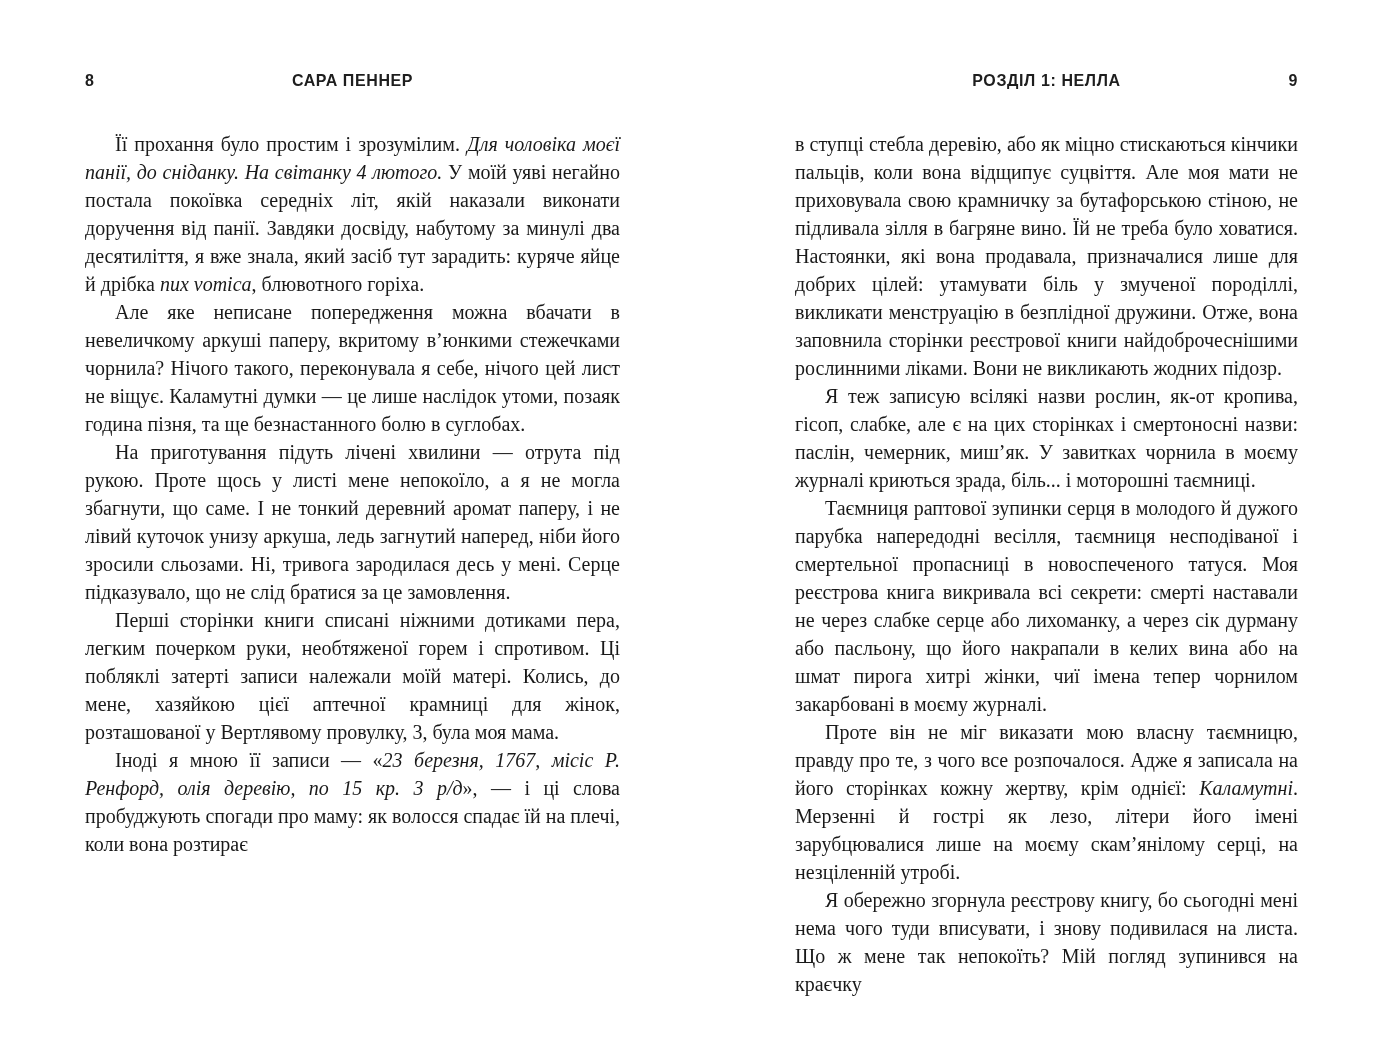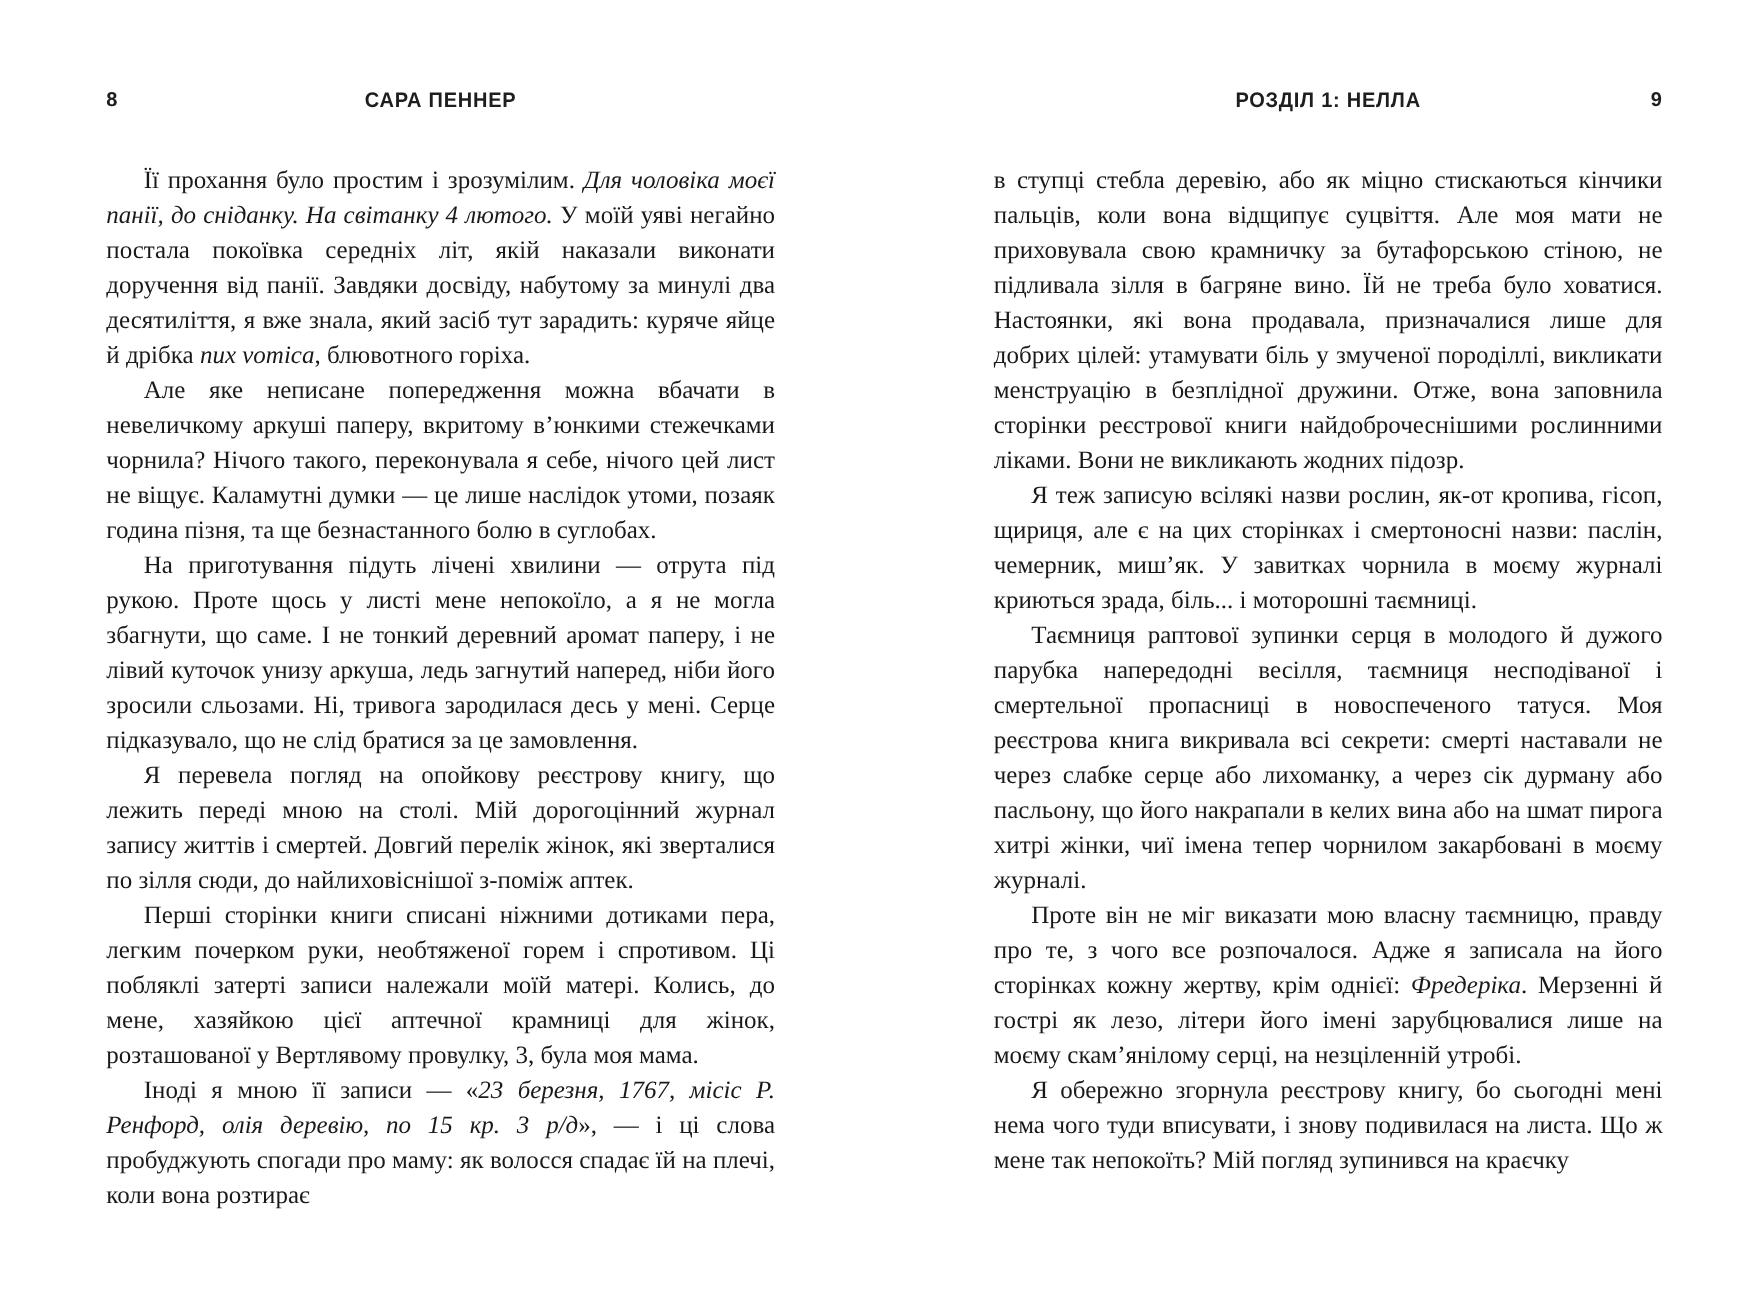--- a/index.html
+++ b/index.html
@@ -18,21 +18,21 @@
     color: #191919;
   }
   .page {
     position: relative;
     width: 700px;
     height: 1050px;
     box-sizing: border-box;
     padding-top: 70px;
   }
   .page.left  { padding-left: 85px; padding-right: 80px; }
-  .page.right { padding-left: 95px; padding-right: 70px; }
+  .page.right { padding-left: 95px; padding-right: 102px; }
 
   .page-header {
     position: relative;
     height: 22px;
     font-family: "Liberation Sans", sans-serif;
     font-weight: 700;
     font-size: 16px;
     line-height: 22px;
     letter-spacing: 0.6px;
     color: #1e1e1e;
@@ -75,33 +75,32 @@
 
   <div class="page left">
     <header class="page-header">
       <span class="page-num num-left">8</span>
       <span class="running-head">САРА ПЕННЕР</span>
     </header>
     <div class="text-block">
         <p class="para"><span>Її прохання було простим і зрозумілим. </span><em>Для чоловіка моєї панії, до сніданку. На світанку 4 лютого.</em><span> У моїй уяві негайно постала покоївка середніх літ, якій наказали виконати доручення від панії. Завдяки досвіду, набутому за минулі два десятиліття, я вже знала, який засіб тут зарадить: куряче яйце й дрібка </span><em>nux vomica</em><span>, блювотного горіха.</span></p>
         <p class="para"><span>Але яке неписане попередження можна вбачати в невеличкому аркуші паперу, вкритому в’юнкими стежечками чорнила? Нічого такого, переконувала я себе, нічого цей лист не віщує. Каламутні думки — це лише наслідок утоми, позаяк година пізня, та ще безнастанного болю в суглобах.</span></p>
         <p class="para"><span>На приготування підуть лічені хвилини — отрута під рукою. Проте щось у листі мене непокоїло, а я не могла збагнути, що саме. І не тонкий деревний аромат паперу, і не лівий куточок унизу аркуша, ледь загнутий наперед, ніби його зросили сльозами. Ні, тривога зародилася десь у мені. Серце підказувало, що не слід братися за це замовлення.</span></p>
-        <p class="para"><span>Я перевела погляд на опойкову реєстрову книгу, що лежить переді мною на столі. Мій дорогоцінний журнал запису життів і смертей. Довгий перелік жінок, які зверталися по зілля сюди, до найлиховіснішої з-поміж аптек.</span></p>
         <p class="para"><span>Перші сторінки книги списані ніжними дотиками пера, легким почерком руки, необтяженої горем і спротивом. Ці побляклі затерті записи належали моїй матері. Колись, до мене, хазяйкою цієї аптечної крамниці для жінок, розташованої у Вертлявому провулку, 3, була моя мама.</span></p>
         <p class="para"><span>Іноді я мною її записи — «</span><em>23 березня, 1767, місіс Р. Ренфорд, олія деревію, по 15 кр. 3 р/д</em><span>», — і ці слова пробуджують спогади про маму: як волосся спадає їй на плечі, коли вона розтирає</span></p>
       </div>
   </div>
 
   <div class="page right">
     <header class="page-header">
       <span class="running-head">РОЗДІЛ 1: НЕЛЛА</span>
       <span class="page-num num-right">9</span>
     </header>
     <div class="text-block">
         <p class="para no-indent"><span>в ступці стебла деревію, або як міцно стискаються кінчики пальців, коли вона відщипує суцвіття. Але моя мати не приховувала свою крамничку за бутафорською стіною, не підливала зілля в багряне вино. Їй не треба було ховатися. Настоянки, які вона продавала, призначалися лише для добрих цілей: утамувати біль у змученої породіллі, викликати менструацію в безплідної дружини. Отже, вона заповнила сторінки реєстрової книги найдоброчеснішими рослинними ліками. Вони не викликають жодних підозр.</span></p>
-        <p class="para"><span>Я теж записую всілякі назви рослин, як-от кропива, гісоп, щириця, але є на цих сторінках і смертоносні назви: паслін, чемерник, миш’як. У завитках чорнила в моєму журналі криються зрада, біль... і моторошні таємниці.</span></p>
+        <p class="para"><span>Я теж записую всілякі назви рослин, як-от кропива, гісоп, слабке, але є на цих сторінках і смертоносні назви: паслін, чемерник, миш’як. У завитках чорнила в моєму журналі криються зрада, біль... і моторошні таємниці.</span></p>
         <p class="para"><span>Таємниця раптової зупинки серця в молодого й дужого парубка напередодні весілля, таємниця несподіваної і смертельної пропасниці в новоспеченого татуся. Моя реєстрова книга викривала всі секрети: смерті наставали не через слабке серце або лихоманку, а через сік дурману або пасльону, що його накрапали в келих вина або на шмат пирога хитрі жінки, чиї імена тепер чорнилом закарбовані в моєму журналі.</span></p>
-        <p class="para"><span>Проте він не міг виказати мою власну таємницю, правду про те, з чого все розпочалося. Адже я записала на його сторінках кожну жертву, крім однієї: </span><em>Фредеріка</em><span>. Мерзенні й гострі як лезо, літери його імені зарубцювалися лише на моєму скам’янілому серці, на незціленній утробі.</span></p>
+        <p class="para"><span>Проте він не міг виказати мою власну таємницю, правду про те, з чого все розпочалося. Адже я записала на його сторінках кожну жертву, крім однієї: </span><em>Каламутні</em><span>. Мерзенні й гострі як лезо, літери його імені зарубцювалися лише на моєму скам’янілому серці, на незціленній утробі.</span></p>
         <p class="para"><span>Я обережно згорнула реєстрову книгу, бо сьогодні мені нема чого туди вписувати, і знову подивилася на листа. Що ж мене так непокоїть? Мій погляд зупинився на краєчку</span></p>
       </div>
   </div>
 
 </div>
 
 </body></html>

